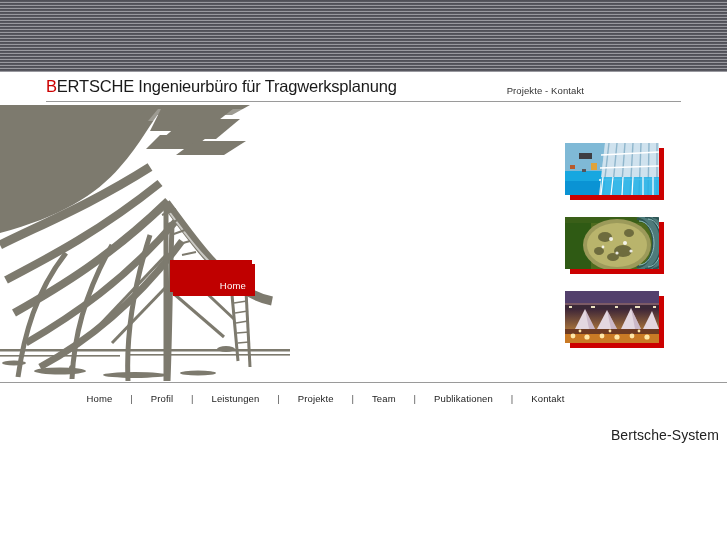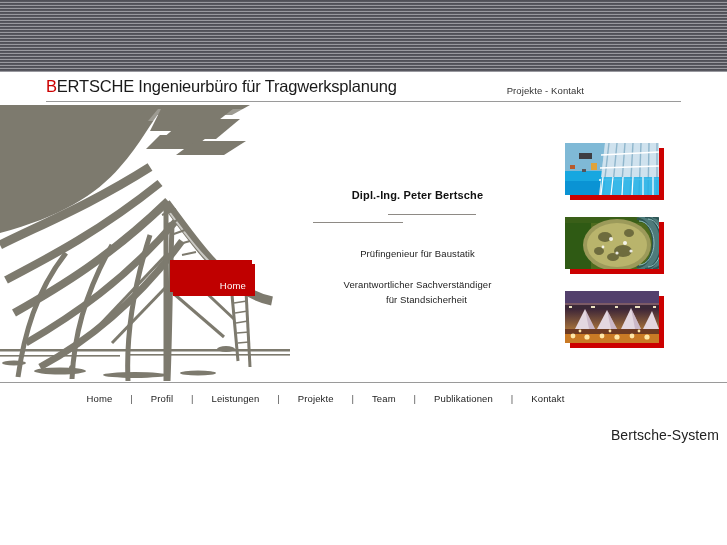--- a/index.html
+++ b/index.html
@@ -330,32 +330,20 @@
         <ellipse cx="226" cy="244" rx="9" ry="3"></ellipse>
         <circle cx="72" cy="263" r="3"></circle>
       </g>
     </svg>
   </div>
 
   <button id="home-button">
     <span class="home-label">Home</span>
   </button>
 
-  <div id="center-col">
-    <div id="owner-name">Dipl.-Ing. Peter Bertsche</div>
-    <div id="divider-block">
-      <div id="divider-upper"></div>
-      <div id="divider-lower"></div>
-    </div>
-    <div id="role-primary">Prüfingenieur für Baustatik</div>
-    <div id="role-secondary">
-      <span>Verantwortlicher Sachverständiger</span>
-      <span class="line2">für Standsicherheit</span>
-    </div>
-  </div>
 
   <div id="thumb-strip">
 
     <a class="thumb" id="thumb-1" href="#">
       <svg width="94" height="52" viewBox="0 0 94 52" xmlns="http://www.w3.org/2000/svg" aria-hidden="true">
         <rect width="94" height="52" fill="#9ec9dd"></rect>
         <path d="M0,0 L40,0 L34,52 L0,52 Z" fill="#7fb9d6"></path>
         <rect x="0" y="28" width="40" height="24" fill="#17a7e0"></rect>
         <rect x="0" y="38" width="40" height="14" fill="#0a93d4"></rect>
         <path d="M40,0 L94,0 L94,52 L34,52 Z" fill="#cfe2ee"></path>

